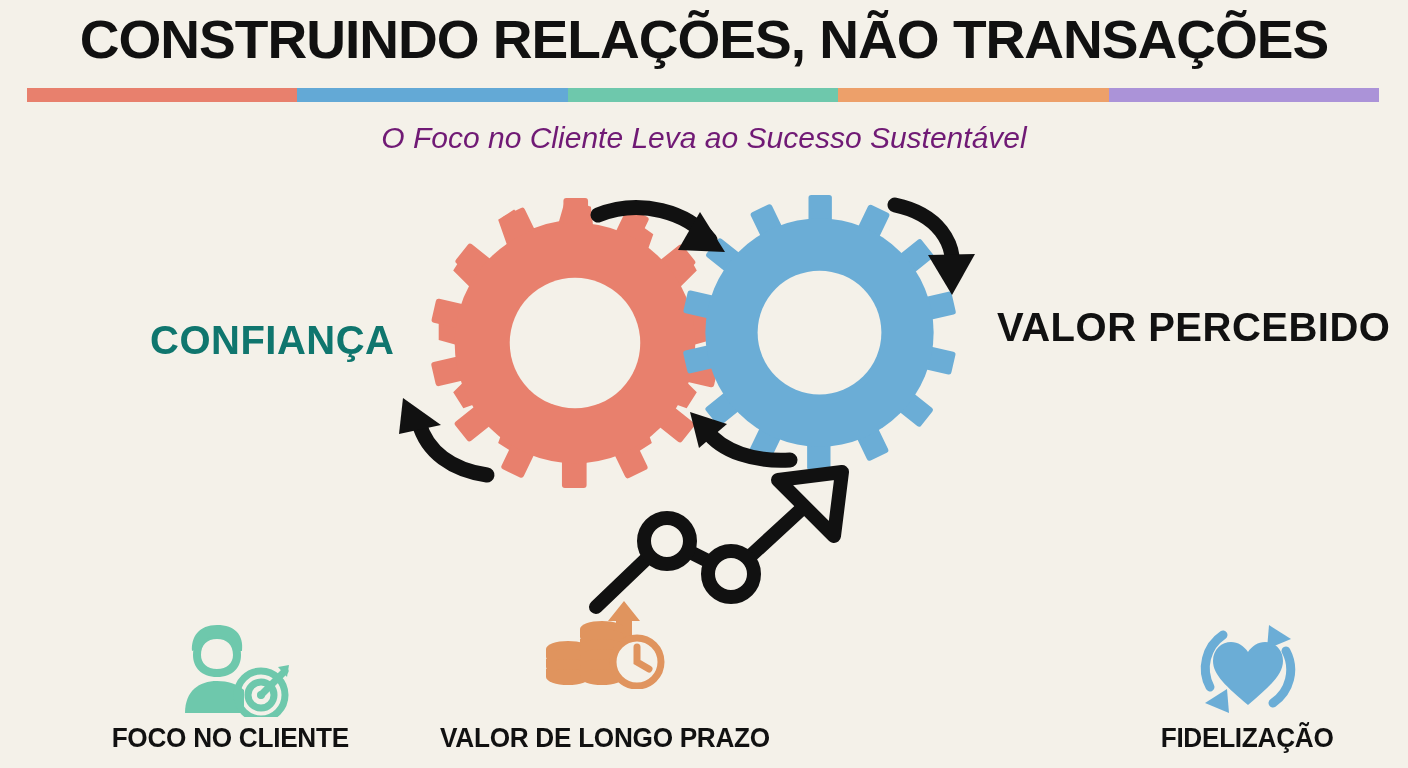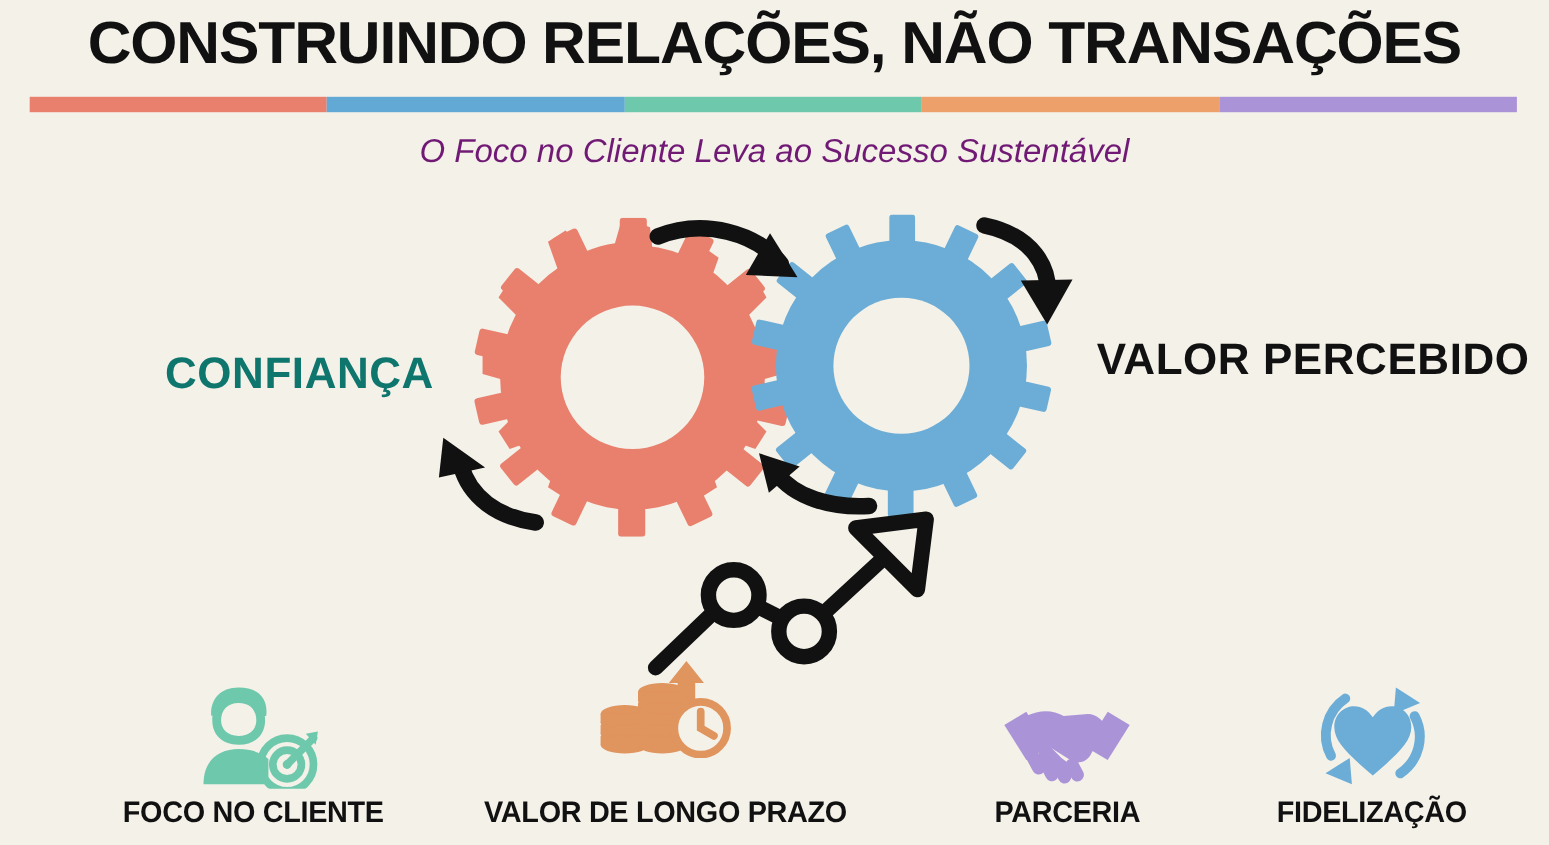--- a/index.html
+++ b/index.html
@@ -226,39 +226,20 @@
             <ellipse cx="62" cy="84" rx="22" ry="8"></ellipse>
           </g>
         </g>
         <circle cx="97" cy="69" r="24" fill="#f4f1e9" stroke="#e0945e" stroke-width="7"></circle>
         <path d="M97 54 L97 69 L109 76" stroke="#e0945e" stroke-width="7" fill="none" stroke-linecap="round"></path>
       </svg>
     </div>
     <div class="flabel">VALOR DE LONGO PRAZO</div>
   </div>
 
-  <div class="feature" id="f2">
-    <div class="ficon">
-      <svg width="130" height="82" viewBox="0 0 130 82">
-        <g fill="#ab93d8">
-          <polygon points="8,24 28,12 48,44 28,56"></polygon>
-          <polygon points="122,24 102,12 82,44 102,56"></polygon>
-          <path d="M28,16 C40,10 52,10 62,16 L84,14 C92,14 98,20 100,26 L86,52
-                   C82,58 74,60 68,56 L46,42 C40,38 34,30 28,16 Z"></path>
-          <path d="M46,40 C40,44 36,52 42,58 L56,68 C62,72 70,70 73,64
-                   L60,54 Z"></path>
-          <rect x="30" y="44" width="12" height="26" rx="6" transform="rotate(-28 36 57)"></rect>
-          <rect x="42" y="50" width="12" height="26" rx="6" transform="rotate(-28 48 63)"></rect>
-          <rect x="54" y="54" width="12" height="24" rx="6" transform="rotate(-28 60 66)"></rect>
-          <rect x="66" y="54" width="12" height="22" rx="6" transform="rotate(-28 72 65)"></rect>
-        </g>
-      </svg>
-    </div>
-    <div class="flabel">PARCERIA</div>
-  </div>
 
   <div class="feature" id="f3">
     <div class="ficon">
       <svg width="110" height="96" viewBox="0 0 110 96">
         <path d="M55 84 C 34 66, 20 54, 20 40 C 20 28, 29 21, 38 21
                  C 45 21, 51 25, 55 31 C 59 25, 65 21, 72 21
                  C 81 21, 90 28, 90 40 C 90 54, 76 66, 55 84 Z" fill="#6badd6"></path>
         <path d="M17 66 A 40 40 0 0 1 30 14" fill="none" stroke="#6badd6" stroke-width="9" stroke-linecap="round"></path>
         <path d="M93 30 A 40 40 0 0 1 80 82" fill="none" stroke="#6badd6" stroke-width="9" stroke-linecap="round"></path>
         <polygon points="76,4 98,18 74,28" fill="#6badd6"></polygon>

